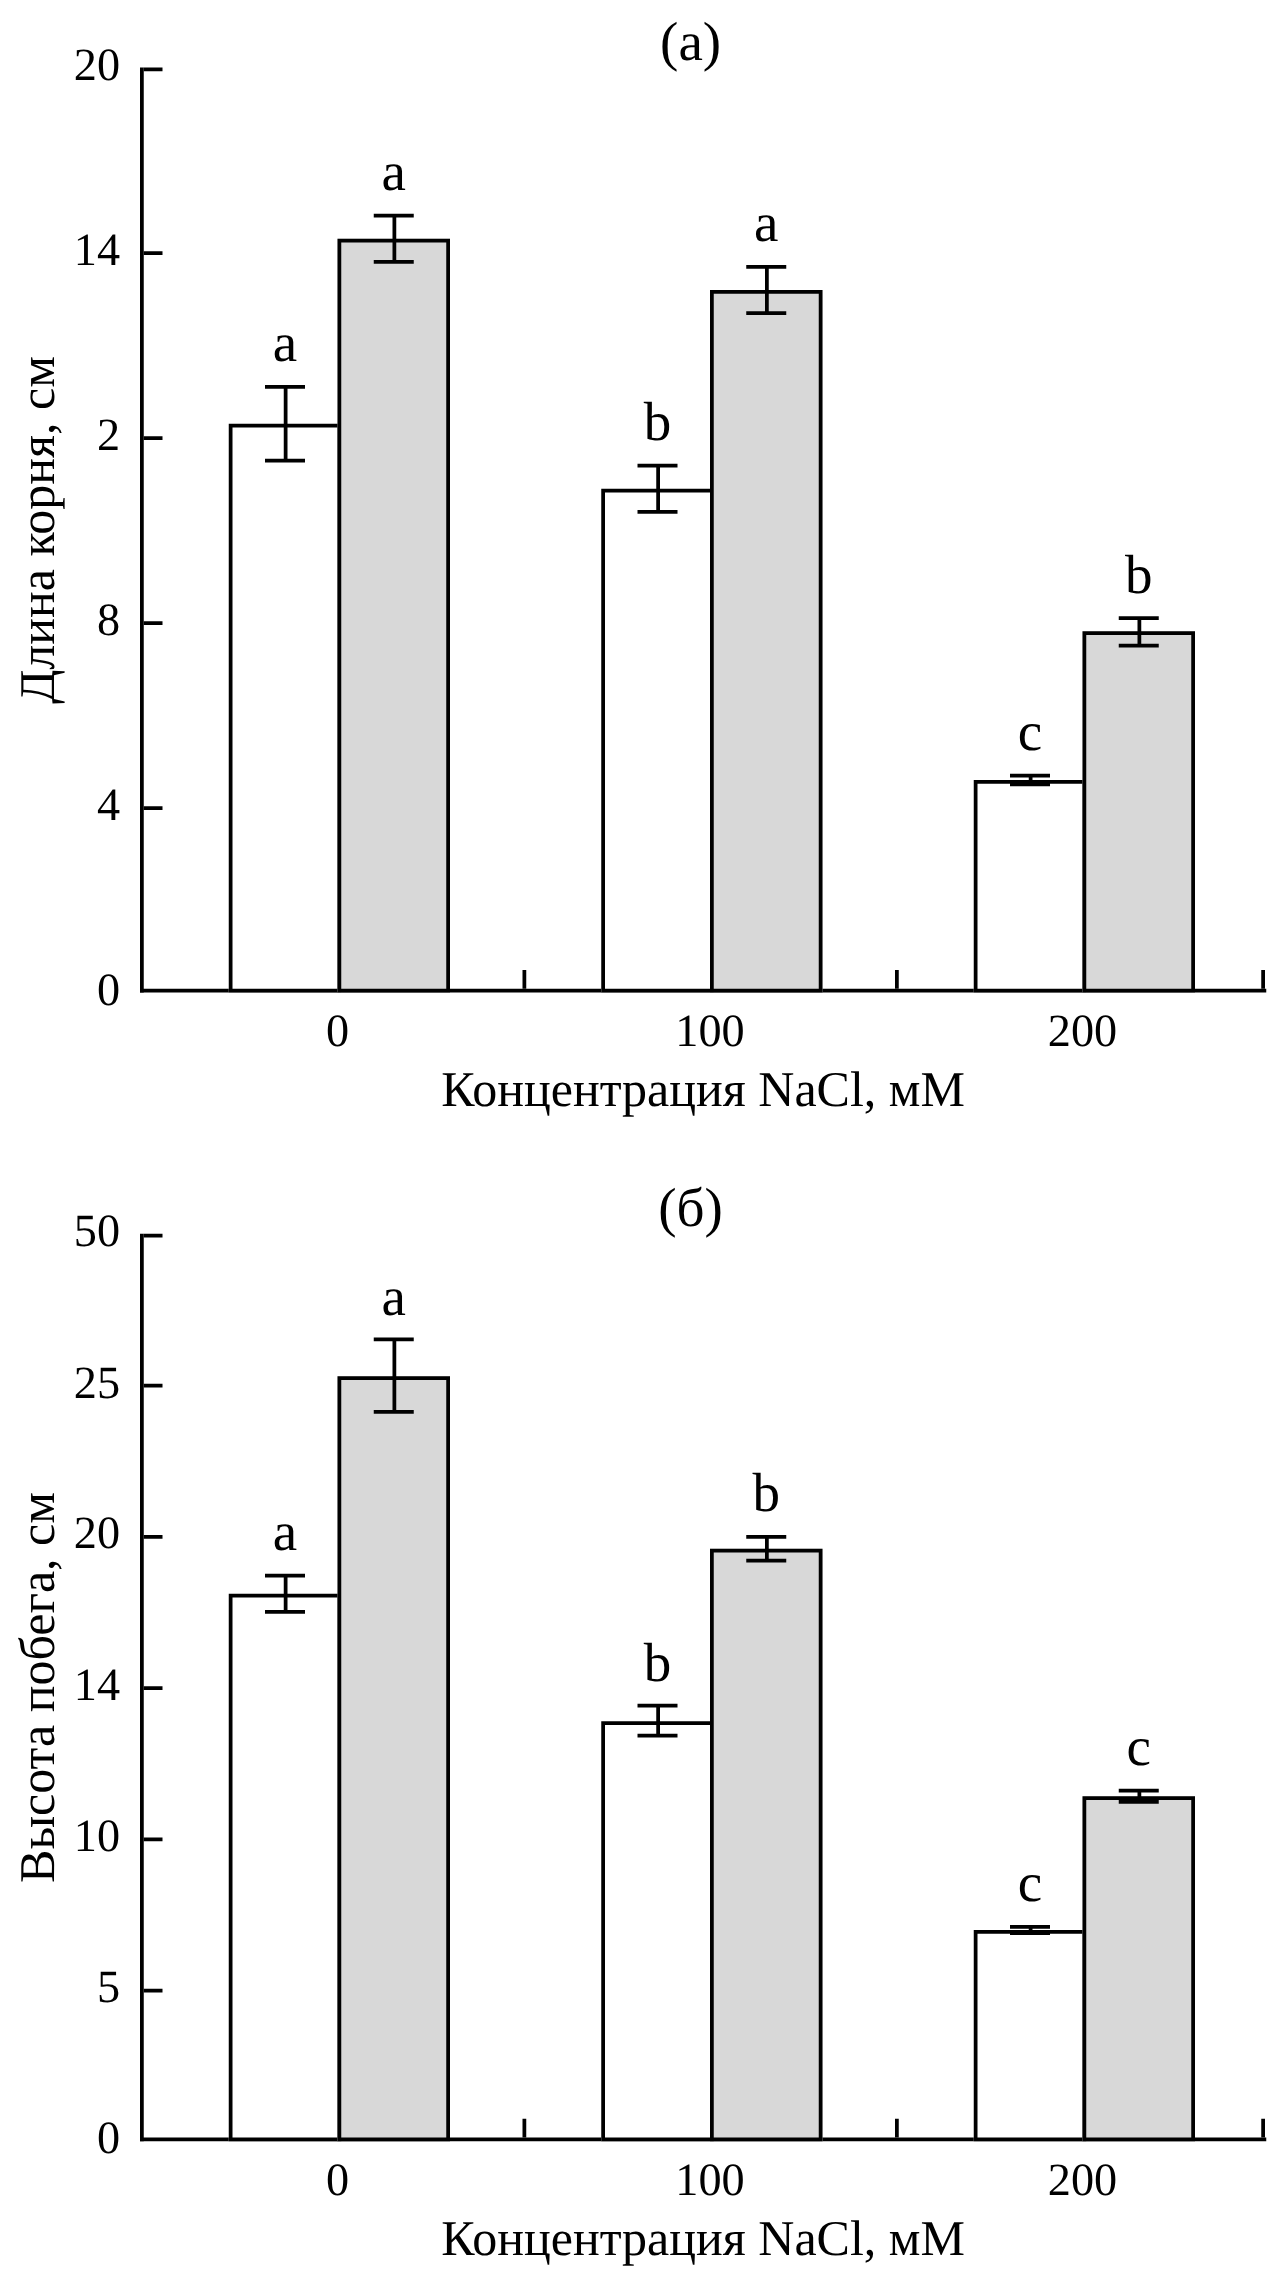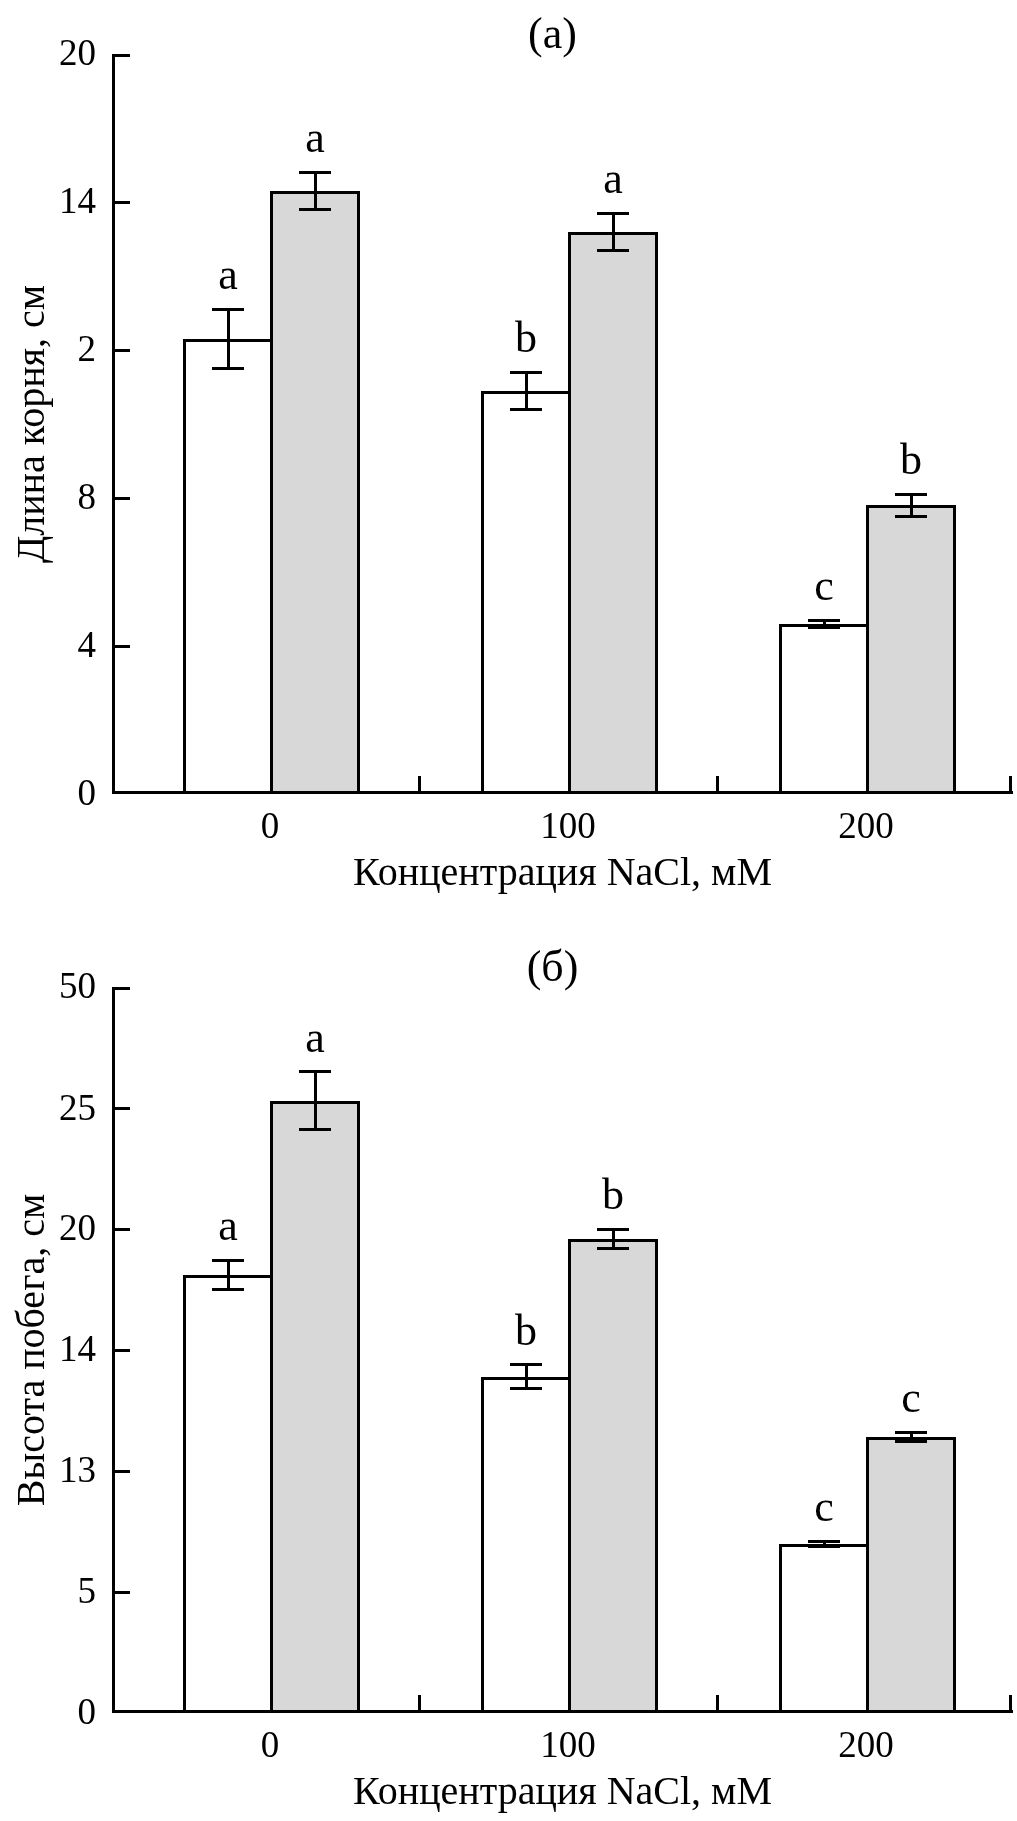--- a/index.html
+++ b/index.html
@@ -92,21 +92,21 @@
   <section class="panel">
     <div class="panel-title" style="left: 552.5px; top: 941px;">(б)</div>
     <div class="y-axis-title" style="left: 30px; top: 1350px;">Высота побега, см</div>
     <div class="plot-area" style="left: 112px; top: 987px; width: 901px; height: 726px;">
         <div class="axis-line" style="left: 0px; top: 0px; width: 3px; height: 726px;"></div>
         <div class="axis-line" style="left: 0px; top: 723px; width: 901px; height: 3px;"></div>
         <div class="ytick-label" style="left: -92px; top: 726px; width: 76px;">0</div>
         <div class="ytick" style="left: 3px; top: 603.5px; width: 15px; height: 3px;"></div>
         <div class="ytick-label" style="left: -92px; top: 605px; width: 76px;">5</div>
         <div class="ytick" style="left: 3px; top: 482.5px; width: 15px; height: 3px;"></div>
-        <div class="ytick-label" style="left: -92px; top: 484px; width: 76px;">13</div>
+        <div class="ytick-label" style="left: -92px; top: 484px; width: 76px;">10</div>
         <div class="ytick" style="left: 3px; top: 361.5px; width: 15px; height: 3px;"></div>
         <div class="ytick-label" style="left: -92px; top: 363px; width: 76px;">14</div>
         <div class="ytick" style="left: 3px; top: 240.5px; width: 15px; height: 3px;"></div>
         <div class="ytick-label" style="left: -92px; top: 242px; width: 76px;">20</div>
         <div class="ytick" style="left: 3px; top: 119.5px; width: 15px; height: 3px;"></div>
         <div class="ytick-label" style="left: -92px; top: 122px; width: 76px;">25</div>
         <div class="ytick" style="left: 3px; top: 0px; width: 15px; height: 3px;"></div>
         <div class="ytick-label" style="left: -92px; top: 0px; width: 76px;">50</div>
         <div class="xtick" style="left: 305.5px; top: 708px; width: 3px; height: 15px;"></div>
         <div class="xtick" style="left: 603.5px; top: 708px; width: 3px; height: 15px;"></div>

